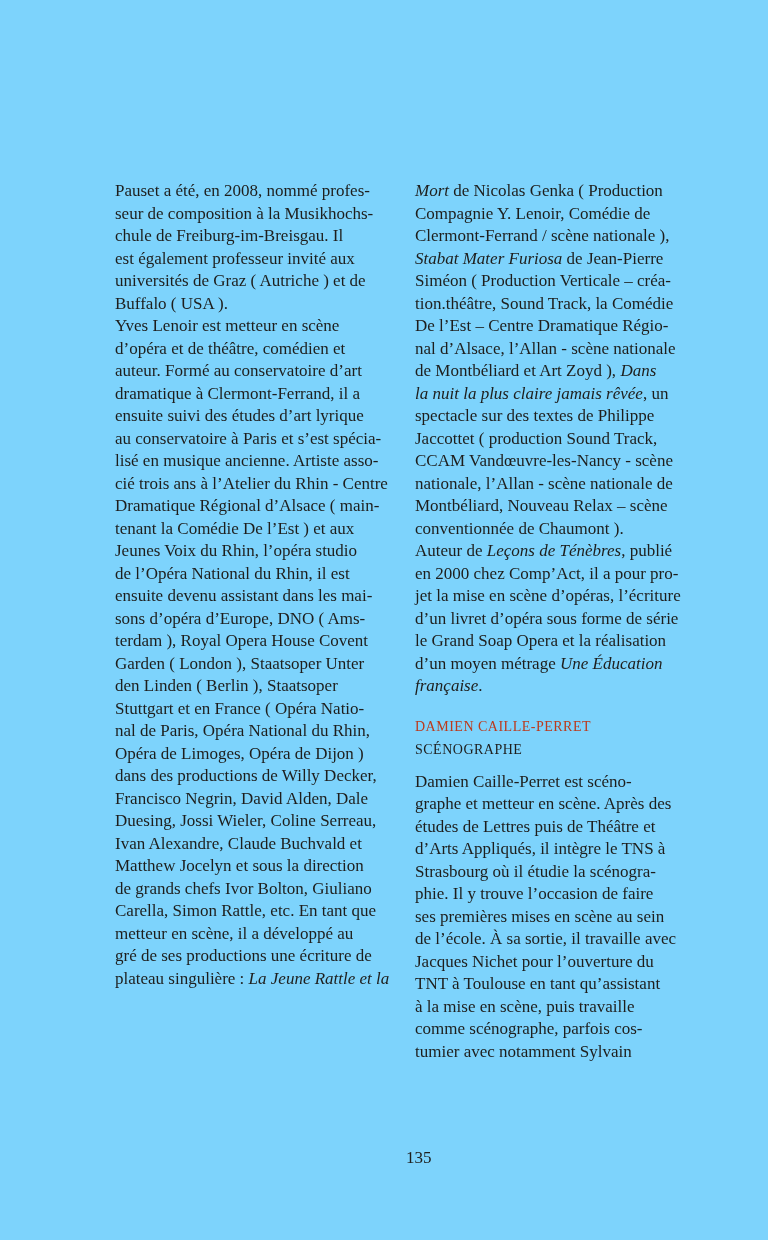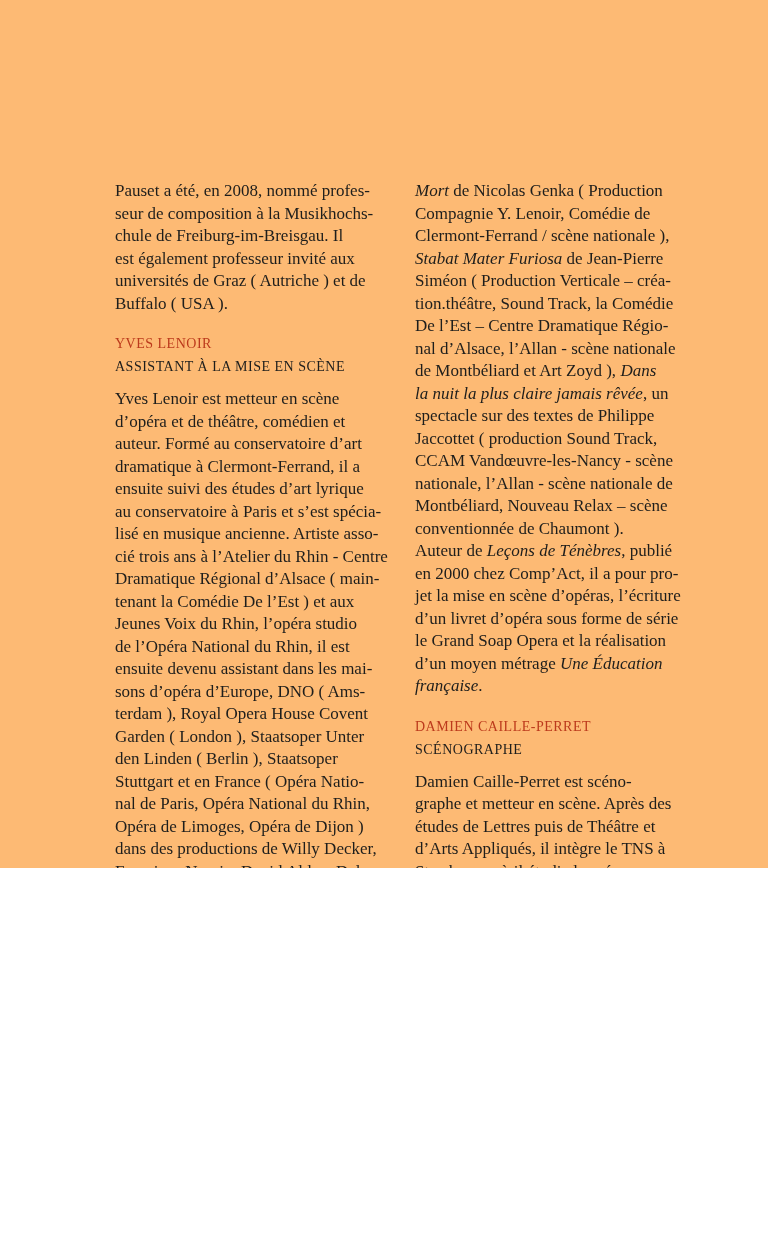--- a/index.html
+++ b/index.html
@@ -3,22 +3,22 @@
 <meta charset="utf-8">
 <style>
   html, body {
     margin: 0;
     padding: 0;
     background: #ffffff;
   }
   .page {
     position: relative;
     width: 768px;
-    height: 868px;
-    background: #fdba74;
+    height: 1240px;
+    background: #7dd3fc;
     overflow: hidden;
     font-family: "Liberation Serif", serif;
   }
   .col {
     position: absolute;
     top: 180px;
     width: 292px;
     color: #1e1e1c;
     font-size: 17px;
     line-height: 22.5px;
@@ -59,24 +59,20 @@
 
 <div class="page">
 
   <div class="col col-left">
     <p><span>Pauset a été, en 2008, nommé profes-
 seur de composition à la Musikhochs-
 chule de Freiburg-im-Breisgau. Il
 est également professeur invité aux
 universités de Graz ( Autriche ) et de
 Buffalo ( USA ).</span></p>
-    <div class="heading-block">
-      <div class="heading-name">YVES LENOIR</div>
-      <div class="heading-role">ASSISTANT À LA MISE EN SCÈNE</div>
-    </div>
     <p><span>Yves Lenoir est metteur en scène
 d’opéra et de théâtre, comédien et
 auteur. Formé au conservatoire d’art
 dramatique à Clermont-Ferrand, il a
 ensuite suivi des études d’art lyrique
 au conservatoire à Paris et s’est spécia-
 lisé en musique ancienne. Artiste asso-
 cié trois ans à l’Atelier du Rhin - Centre
 Dramatique Régional d’Alsace ( main-
 tenant la Comédie De l’Est ) et aux

